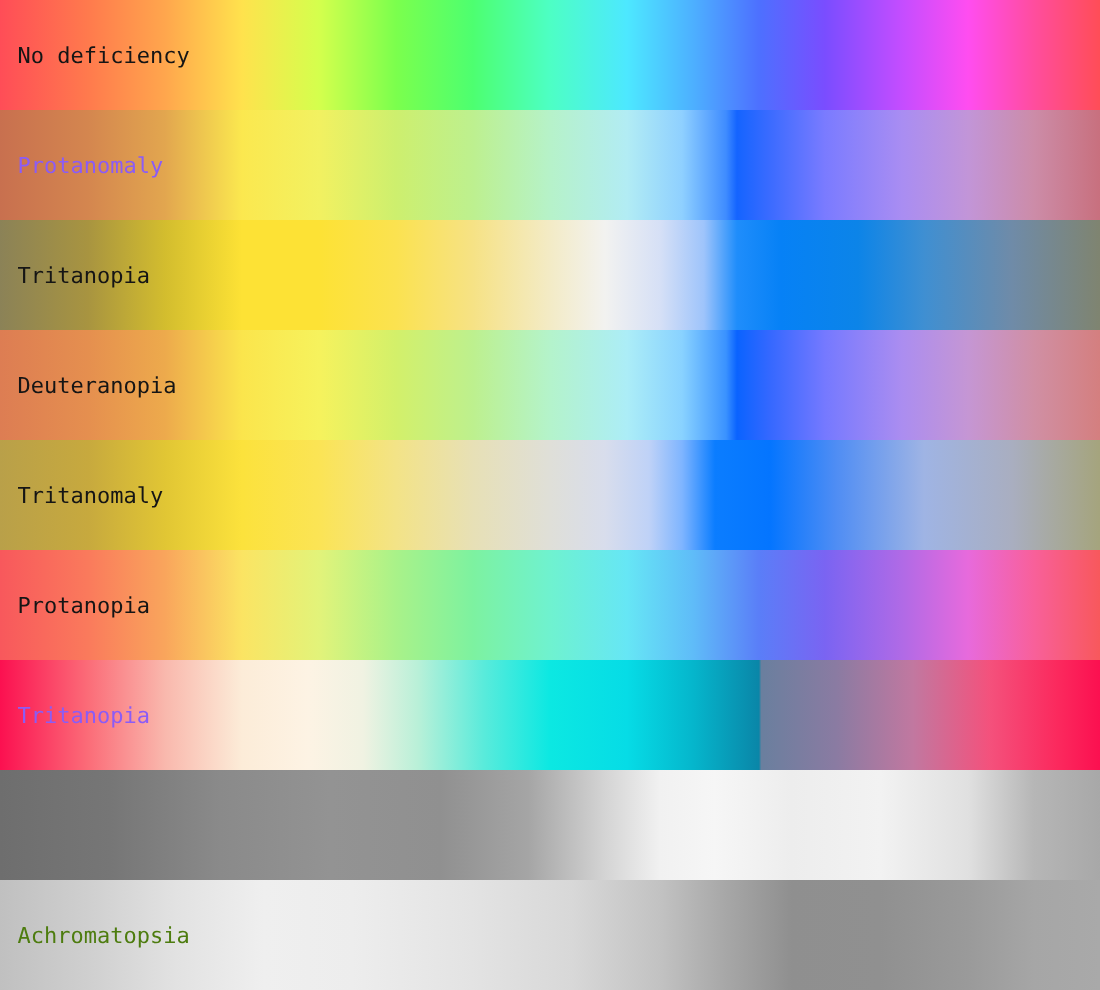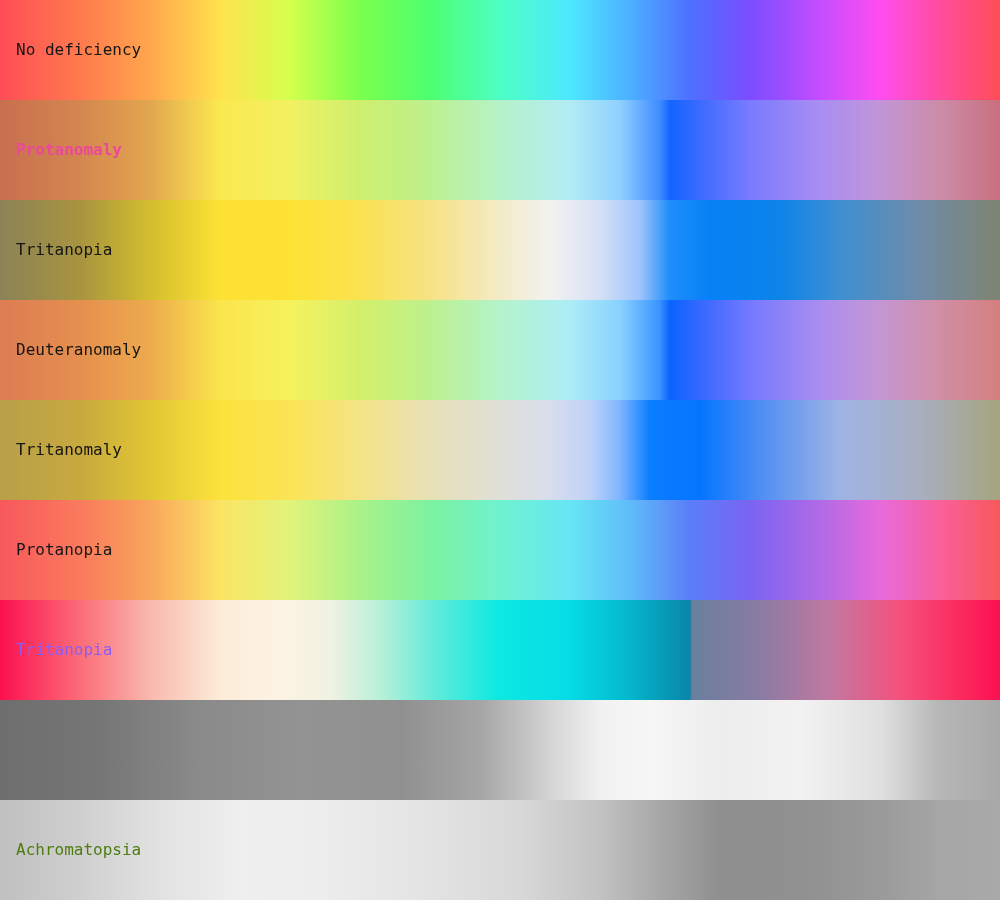--- a/index.html
+++ b/index.html
@@ -27,47 +27,47 @@
     height: 100%;
   }
   .cvd-label {
     position: absolute;
     left: 16px;
     top: 0;
     height: 100px;
     display: flex;
     align-items: center;
     font-family: "DejaVu Sans Mono", "Liberation Mono", monospace;
-    font-size: 16px;
+    font-size: 20px;
     line-height: 1;
     letter-spacing: 0px;
     color: #151515;
     white-space: nowrap;
     -webkit-font-smoothing: antialiased;
   }
 </style>
 </head>
 <body>
 
 <div id="cvd-chart">
     <div class="cvd-row">
       <div class="cvd-gradient" style="background: linear-gradient(to right, rgb(255, 77, 87) 0%, rgb(255, 122, 77) 8%, rgb(255, 166, 77) 15%, rgb(255, 226, 77) 22%, rgb(212, 255, 77) 29%, rgb(123, 255, 77) 36%, rgb(77, 255, 112) 43%, rgb(77, 255, 196) 50%, rgb(77, 232, 255) 57%, rgb(77, 176, 255) 63%, rgb(77, 112, 255) 69%, rgb(122, 77, 255) 75%, rgb(196, 77, 255) 82%, rgb(255, 77, 240) 88%, rgb(255, 77, 158) 94%, rgb(255, 77, 87) 100%);"></div>
       <div class="cvd-label" style="color: rgb(21, 21, 21);">No deficiency</div>
     </div>
     <div class="cvd-row">
       <div class="cvd-gradient" style="background: linear-gradient(to right, rgb(200, 112, 79) 0%, rgb(212, 134, 79) 8%, rgb(226, 166, 79) 15%, rgb(251, 232, 79) 22%, rgb(242, 241, 97) 29%, rgb(205, 239, 110) 36%, rgb(189, 240, 143) 43%, rgb(182, 242, 201) 50%, rgb(178, 236, 244) 57%, rgb(143, 208, 255) 62%, rgb(63, 140, 255) 66%, rgb(20, 100, 255) 67%, rgb(59, 107, 255) 70%, rgb(122, 123, 255) 75%, rgb(169, 141, 242) 82%, rgb(194, 149, 216) 88%, rgb(204, 140, 168) 94%, rgb(200, 112, 126) 100%);"></div>
-      <div class="cvd-label" style="color: #ec4899; font-weight: bold;">Protanomaly</div>
+      <div class="cvd-label" style="color: #8b5cf6;">Protanomaly</div>
     </div>
     <div class="cvd-row">
       <div class="cvd-gradient" style="background: linear-gradient(to right, rgb(139, 130, 87) 0%, rgb(168, 148, 64) 8%, rgb(211, 189, 46) 15%, rgb(253, 226, 53) 22%, rgb(253, 226, 53) 29%, rgb(251, 226, 80) 36%, rgb(246, 226, 133) 43%, rgb(243, 235, 198) 50%, rgb(242, 242, 240) 55%, rgb(214, 224, 246) 60%, rgb(158, 196, 251) 64%, rgb(31, 141, 251) 67%, rgb(6, 129, 246) 71%, rgb(12, 132, 232) 78%, rgb(63, 143, 210) 84%, rgb(111, 139, 168) 92%, rgb(127, 132, 112) 100%);"></div>
       <div class="cvd-label" style="color: rgb(21, 21, 21);">Tritanopia</div>
     </div>
     <div class="cvd-row">
       <div class="cvd-gradient" style="background: linear-gradient(to right, rgb(221, 125, 83) 0%, rgb(229, 143, 79) 8%, rgb(237, 170, 76) 15%, rgb(251, 229, 76) 22%, rgb(246, 242, 93) 29%, rgb(211, 240, 106) 36%, rgb(189, 240, 142) 43%, rgb(180, 243, 203) 50%, rgb(172, 237, 247) 57%, rgb(137, 210, 255) 62%, rgb(58, 146, 255) 66%, rgb(10, 99, 255) 67%, rgb(53, 104, 255) 70%, rgb(117, 121, 255) 75%, rgb(171, 141, 240) 82%, rgb(197, 150, 212) 88%, rgb(208, 143, 164) 94%, rgb(212, 127, 127) 100%);"></div>
-      <div class="cvd-label" style="color: rgb(21, 21, 21);">Deuteranomaly</div>
+      <div class="cvd-label" style="color: rgb(21, 21, 21);">Deuteranopia</div>
     </div>
     <div class="cvd-row">
       <div class="cvd-gradient" style="background: linear-gradient(to right, rgb(185, 160, 73) 0%, rgb(199, 169, 62) 8%, rgb(225, 198, 52) 15%, rgb(252, 226, 60) 22%, rgb(251, 228, 85) 29%, rgb(243, 227, 135) 36%, rgb(231, 224, 182) 43%, rgb(223, 223, 216) 50%, rgb(216, 221, 236) 55%, rgb(191, 210, 247) 59%, rgb(127, 181, 255) 62%, rgb(11, 125, 255) 65%, rgb(4, 117, 255) 70%, rgb(79, 141, 244) 76%, rgb(159, 180, 228) 84%, rgb(169, 174, 192) 92%, rgb(165, 164, 125) 100%);"></div>
       <div class="cvd-label" style="color: rgb(21, 21, 21);">Tritanomaly</div>
     </div>
     <div class="cvd-row">
       <div class="cvd-gradient" style="background: linear-gradient(to right, rgb(248, 88, 92) 0%, rgb(250, 122, 92) 8%, rgb(249, 165, 92) 15%, rgb(251, 228, 99) 22%, rgb(226, 243, 122) 29%, rgb(169, 242, 137) 36%, rgb(125, 242, 160) 43%, rgb(111, 242, 207) 50%, rgb(102, 230, 245) 57%, rgb(95, 188, 248) 63%, rgb(90, 126, 248) 69%, rgb(122, 100, 242) 75%, rgb(176, 106, 230) 82%, rgb(231, 106, 220) 88%, rgb(248, 96, 154) 94%, rgb(248, 88, 92) 100%);"></div>
       <div class="cvd-label" style="color: rgb(21, 21, 21);">Protanopia</div>
     </div>
     <div class="cvd-row">

